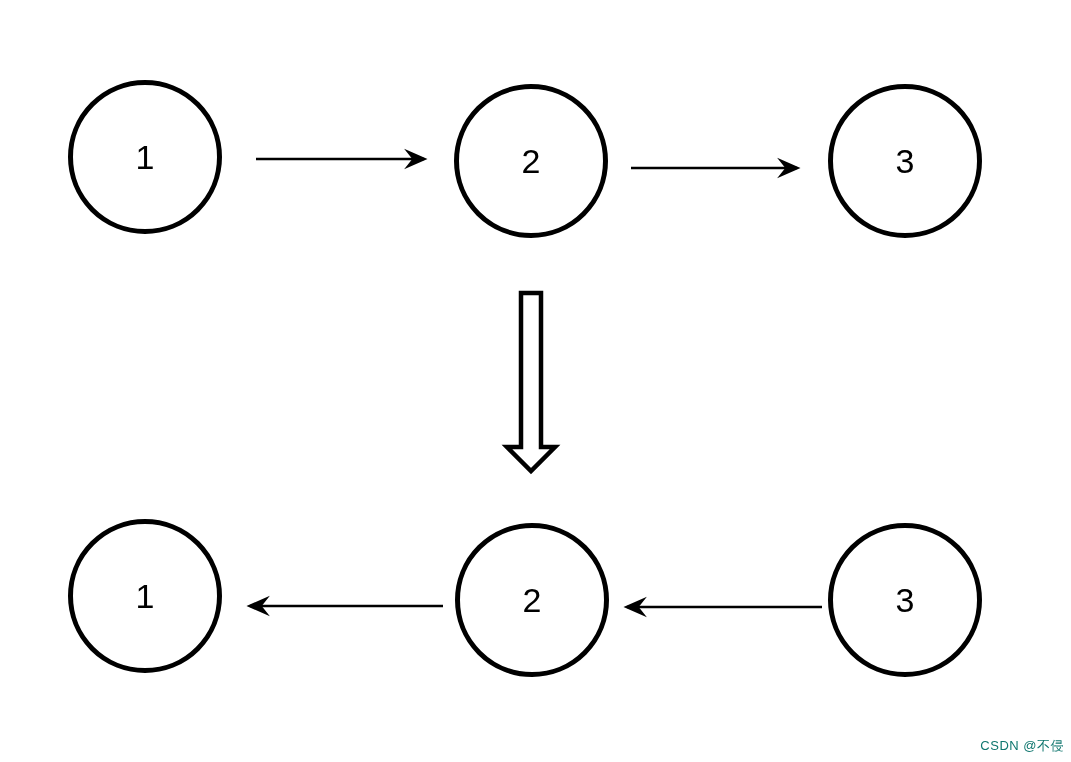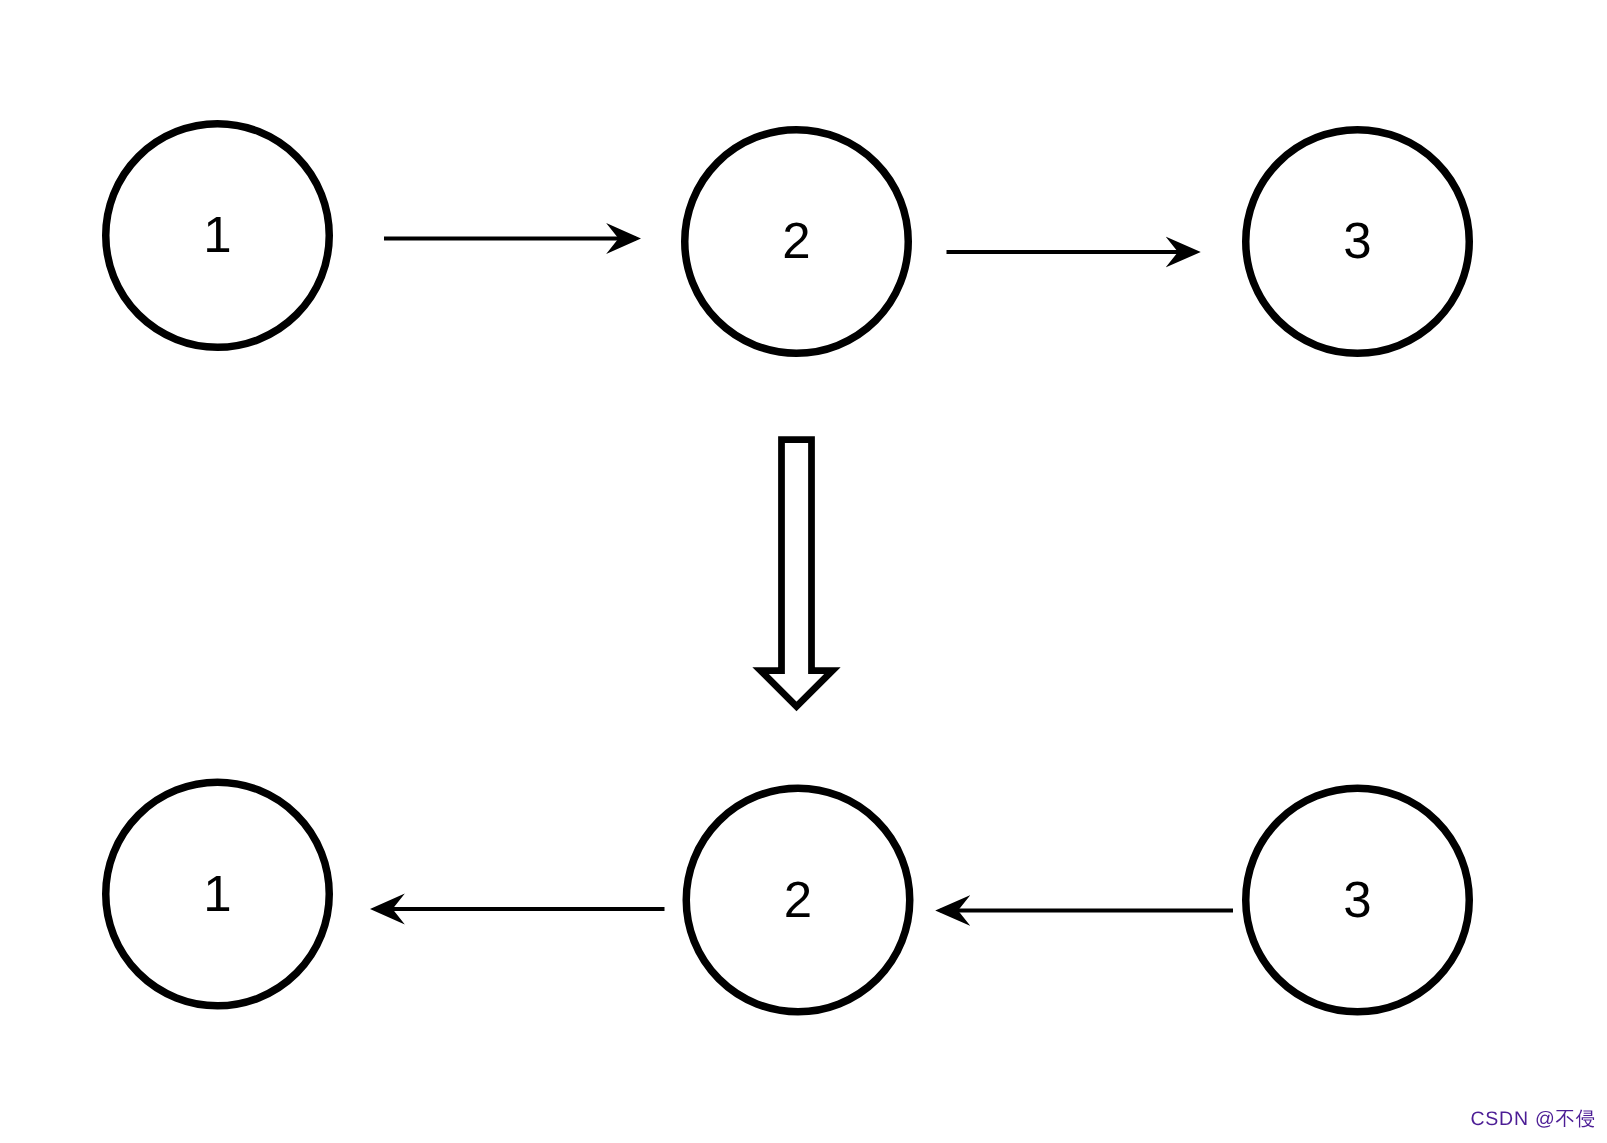--- a/index.html
+++ b/index.html
@@ -42,21 +42,21 @@
     font-size: 34px;
     line-height: 1;
     color: #000000;
     user-select: none;
   }
   .watermark {
     position: absolute;
     right: 7px;
     bottom: 7px;
     font-size: 13px;
-    color: #4c1d95;
+    color: #0f766e;
     letter-spacing: 0.5px;
   }
 </style>
 </head>
 <body>
 
 <div class="canvas">
 
   <svg class="connector-layer" width="1071" height="762" viewBox="0 0 1071 762">
     <defs>

